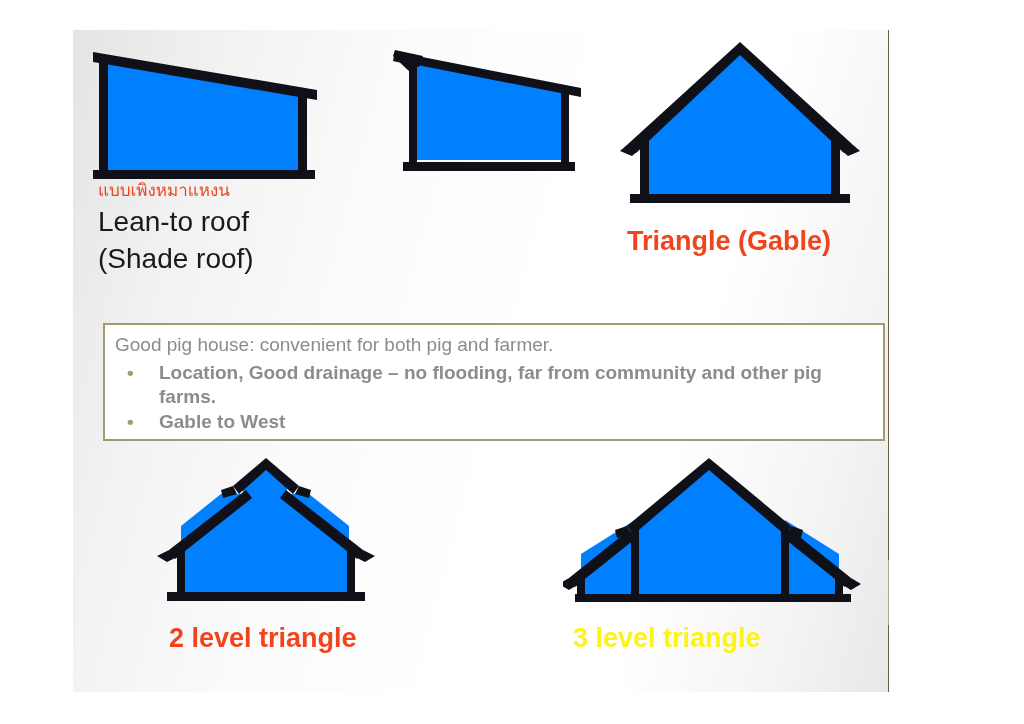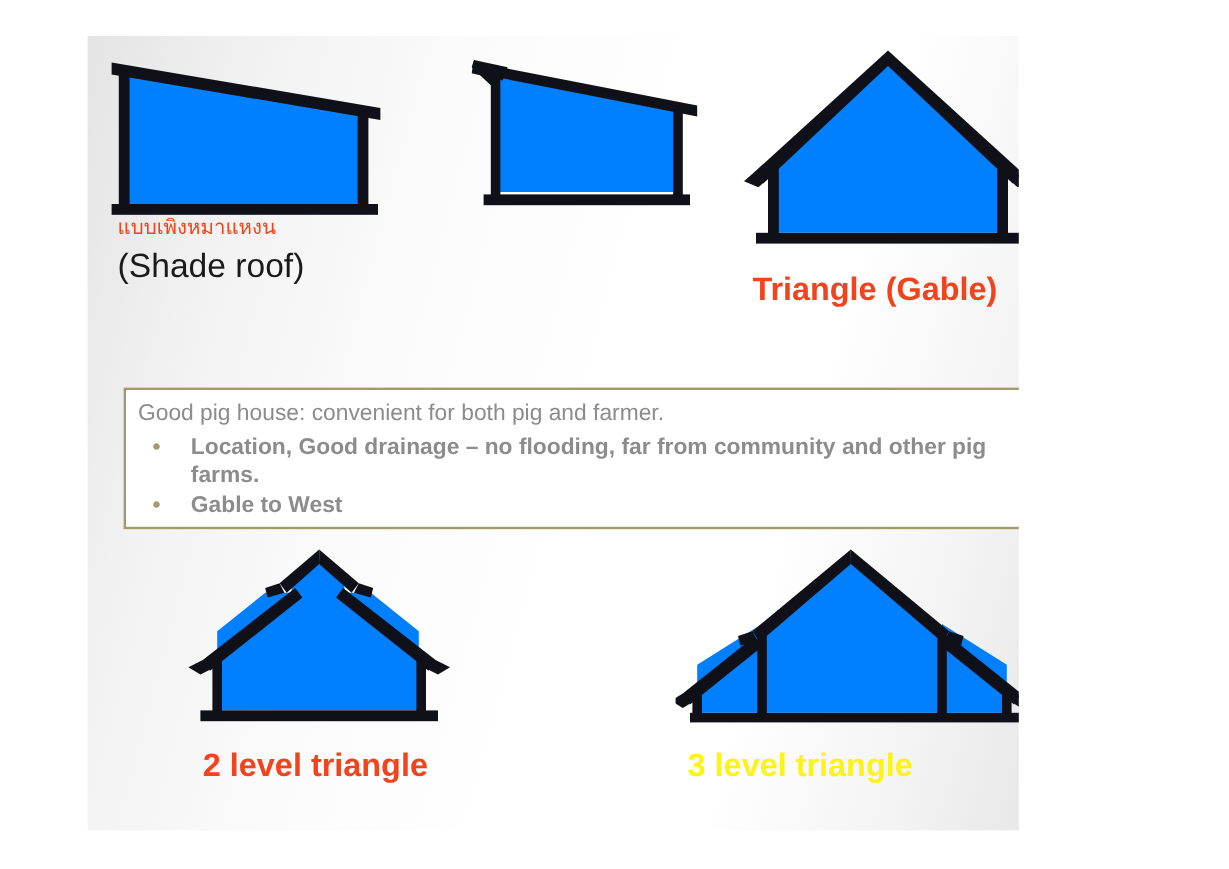--- a/index.html
+++ b/index.html
@@ -19,20 +19,21 @@
   #slide {
     position: absolute;
     left: 73px;
     top: 30px;
     width: 776px;
     height: 662px;
     background:
       linear-gradient(105deg, #e4e4e4 0%, #f2f2f2 16%, #fbfbfb 34%, #ffffff 55%,
                       #ffffff 72%, #f4f4f4 88%, #e8e8e8 100%);
     overflow: hidden;
+    padding-left: 40px;
   }
 
   
   .band {
     position: absolute;
     left: 815px;
     width: 62px;
   }
   .band-dark-top   { top: 0px;   height: 530px; background: #6b6047; }
   .band-light      { top: 530px; height: 65px;  background: #aeaa80; }
@@ -256,20 +257,21 @@
       <rect x="68" y="76" width="8" height="72" fill="#101018"></rect>
 
       <rect x="218" y="76" width="8" height="72" fill="#101018"></rect>
 
       <rect x="12" y="144" width="276" height="8" fill="#101018"></rect>
     </svg>
   </div>
 
   <div class="caption cap-lean">
     <div class="cap-thai">แบบเพิงหมาแหงน</div>
+    <div class="cap-en-black">Lean-to roof</div>
     <div class="cap-en-black">(Shade roof)</div>
   </div>
 
 
   <div class="caption cap-gable">
     <div class="cap-en-red-bold">Triangle (Gable)</div>
   </div>
 
   <div class="caption cap-two-level">
     <div class="cap-en-red-bold">2 level triangle</div>

